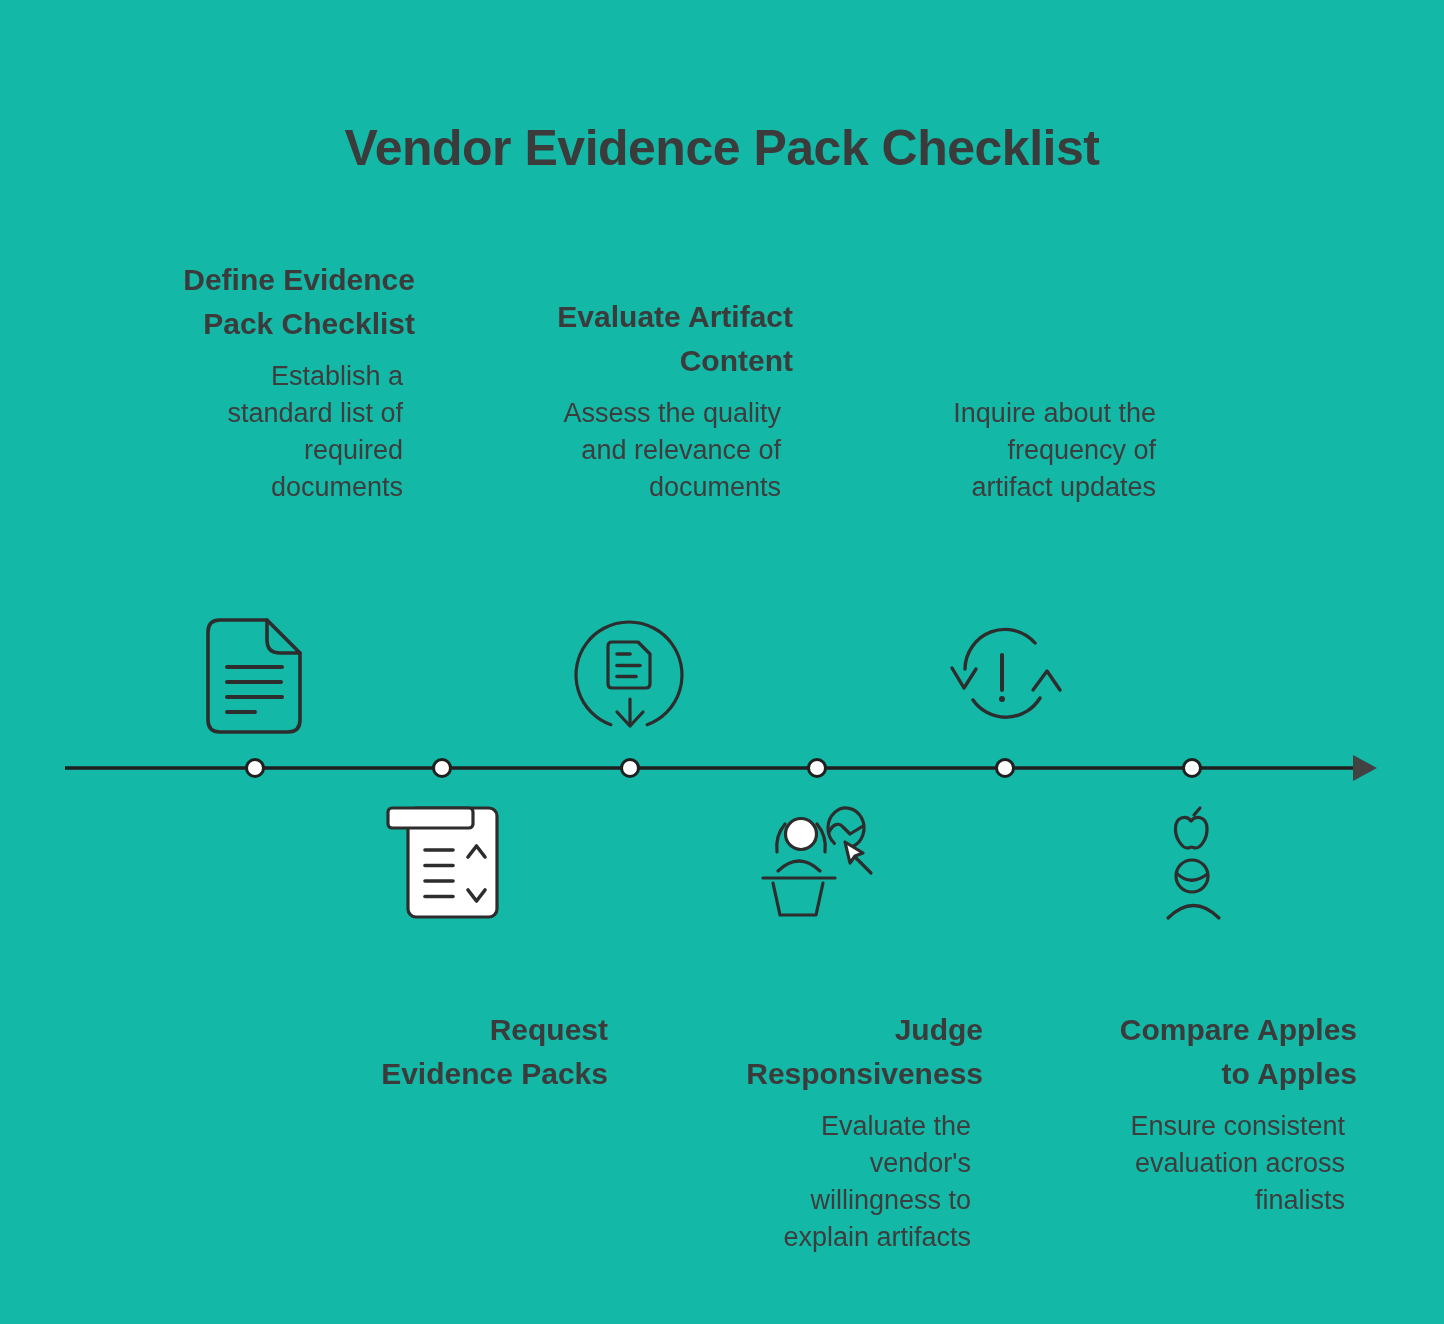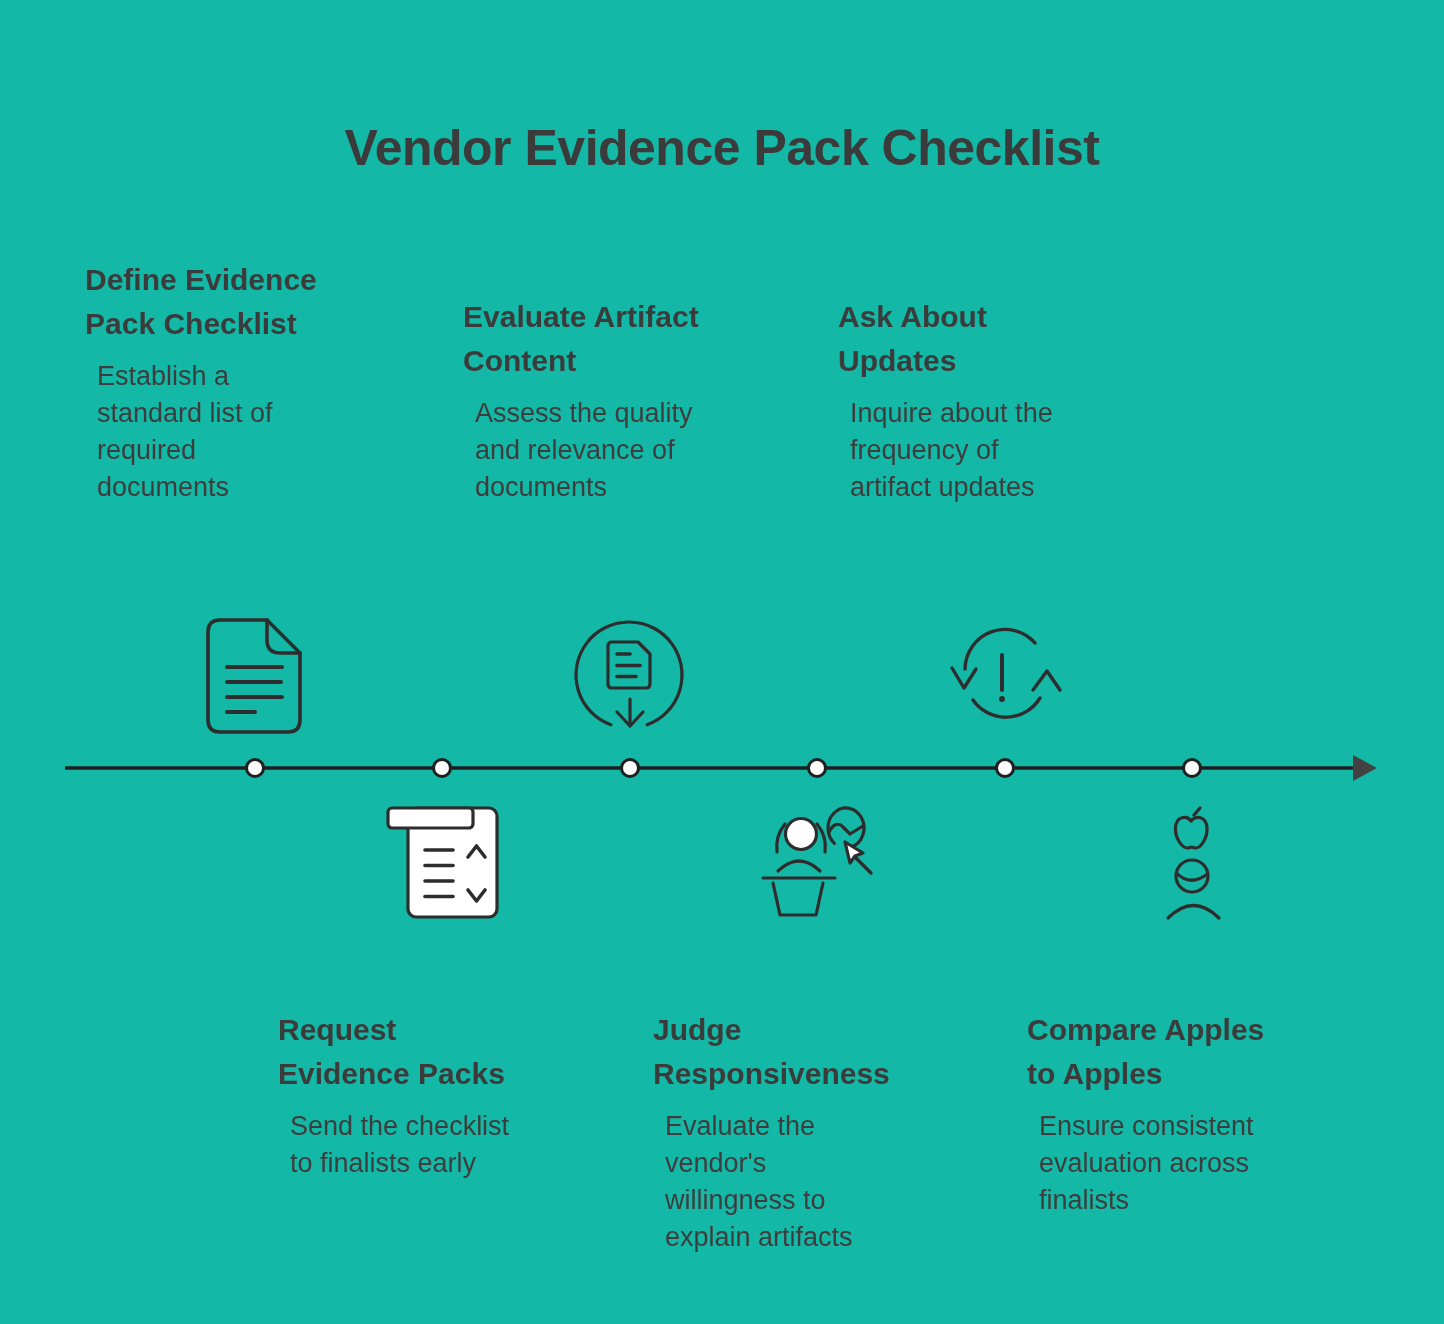--- a/index.html
+++ b/index.html
@@ -20,21 +20,21 @@
     text-align: center;
     font-size: 50px;
     line-height: 60px;
     font-weight: 700;
     color: #3b3b3b;
     letter-spacing: -0.5px;
   }
   .step {
     position: absolute;
     width: 330px;
-    text-align: left;
+    text-align: right;
   }
   .step h2 {
     margin: 0 0 10px 0;
     font-size: 30px;
     line-height: 44px;
     font-weight: 700;
     color: #3b3b3b;
     white-space: pre-line;
   }
   .step p {
@@ -68,32 +68,28 @@
 
   <div class="step top-row" style="left:463px;">
     <h2>Evaluate Artifact
 Content</h2>
     <p>Assess the quality
 and relevance of
 documents</p>
   </div>
 
   <div class="step top-row" style="left:838px;">
-    <h2>Ask About
-Updates</h2>
     <p>Inquire about the
 frequency of
 artifact updates</p>
   </div>
 
   <div class="step bottom-row" style="left:278px;">
     <h2>Request
 Evidence Packs</h2>
-    <p>Send the checklist
-to finalists early</p>
   </div>
 
   <div class="step bottom-row" style="left:653px;">
     <h2>Judge
 Responsiveness</h2>
     <p>Evaluate the
 vendor's
 willingness to
 explain artifacts</p>
   </div>

